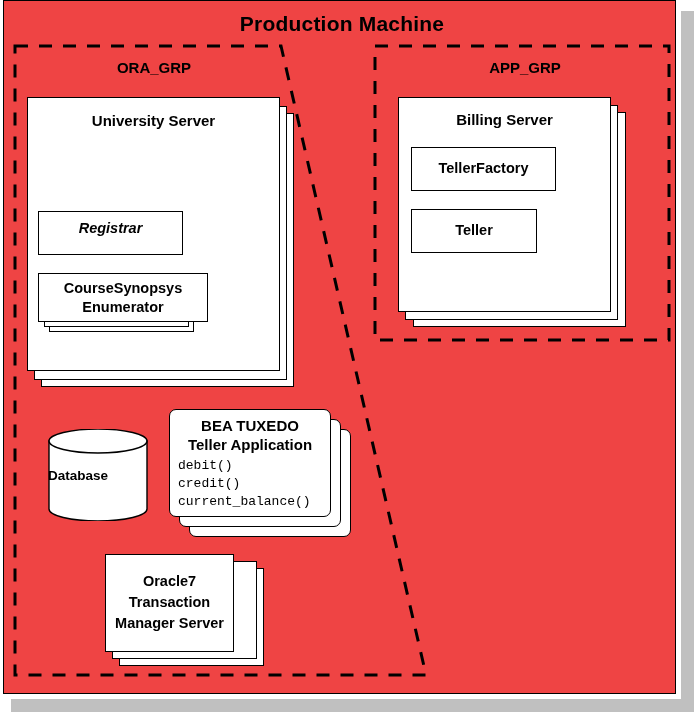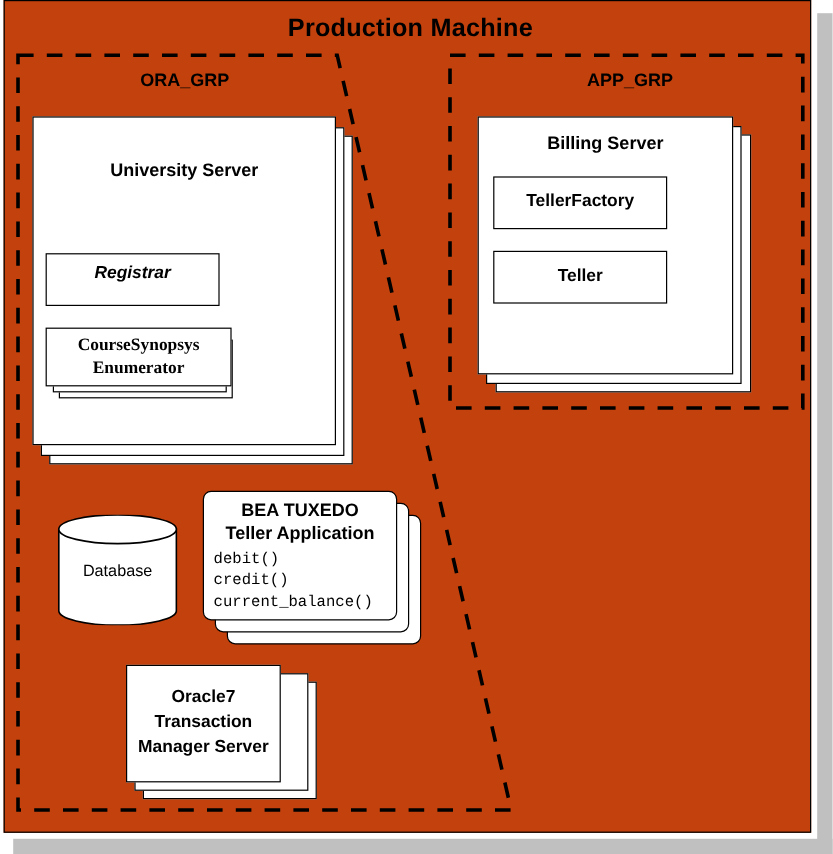--- a/index.html
+++ b/index.html
@@ -37,21 +37,21 @@
     height: 13px;
     background: #c0c0c0;
   }
   #frame {
     position: absolute;
     left: 3px;
     top: 0px;
     width: 673px;
     height: 694px;
     border: 1px solid #000000;
-    background: #c2410c;
+    background: #ef4444;
     box-sizing: border-box;
   }
 
   
   #title {
     position: absolute;
     left: 0;
     top: 11px;
     width: 676px;
     text-align: center;
@@ -123,23 +123,22 @@
     text-align: left;
   }
 
   
   .cyl {
     position: absolute;
   }
   .cyl-label {
     position: absolute;
     width: 100%;
-    text-align: center;
     font-size: 13.5px;
-    font-weight: normal;
+    font-weight: bold;
     color: #000000;
   }
 </style>
 </head>
 <body>
 
 <div id="screen">
 
   <div id="shadow-right"></div>
   <div id="shadow-bottom"></div>
@@ -155,46 +154,46 @@
       <rect x="371" y="45" width="294" height="294" fill="none" stroke="#000000" stroke-width="3" stroke-dasharray="13,11" stroke-linecap="butt"></rect>
     </svg>
 
     <div class="grp-label" id="ora-grp-label">ORA_GRP</div>
     <div class="grp-label" id="app-grp-label">APP_GRP</div>
 
     <div class="plate" style="left:37px; top:112px; width:253px; height:274px;"></div>
     <div class="plate" style="left:30px; top:105px; width:253px; height:274px;"></div>
 
     <div class="node" style="left:23px; top:96px; width:253px; height:274px;">
-      <div class="node-label" style="top:14px; font-size:15px; font-weight:bold;margin-top:22px;">University Server</div>
+      <div class="node-label" style="top:14px; font-size:15px; font-weight:bold;">University Server</div>
 
 
       <div class="node" style="left:10px; top:113px; width:145px; height:44px;">
         <div class="node-label" style="top:8px;font-style:italic;">Registrar</div>
       </div>
 
       <div class="plate" style="left:21px; top:185px; width:145px; height:49px;"></div>
       <div class="plate" style="left:16px; top:180px; width:145px; height:49px;"></div>
-      <div class="node" style="left:10px; top:175px; width:155px; height:49px;font-family:Liberation Serif, serif;">
+      <div class="node" style="left:10px; top:175px; width:170px; height:49px;">
         <div class="node-label multiline" style="top:5px;">CourseSynopsys</div>
         <div class="node-label multiline" style="top:24px;">Enumerator</div>
       </div>
     </div>
 
     <div class="plate" style="left:409px; top:111px; width:213px; height:215px;"></div>
     <div class="plate" style="left:401px; top:104px; width:213px; height:215px;"></div>
 
     <div class="node" style="left:394px; top:96px; width:213px; height:215px;">
       <div class="node-label" style="top:13px; font-size:15px;">Billing Server</div>
 
       <div class="node" style="left:12px; top:49px; width:145px; height:44px;">
         <div class="node-label" style="top:12px;">TellerFactory</div>
       </div>
 
-      <div class="node" style="left:12px; top:111px; width:145px; height:44px;">
+      <div class="node" style="left:12px; top:111px; width:126px; height:44px;">
         <div class="node-label" style="top:12px;">Teller</div>
       </div>
     </div>
 
     <svg class="cyl" style="left:44px; top:428px; width:100px; height:92px;" viewBox="0 0 100 92" xmlns="http://www.w3.org/2000/svg">
       <path d="M1,12 L1,80 A49,12 0 0 0 99,80 L99,12 Z" fill="#ffffff" stroke="#000000" stroke-width="1.4"></path>
       <ellipse cx="50" cy="12" rx="49" ry="12" fill="#ffffff" stroke="#000000" stroke-width="1.4"></ellipse>
     </svg>
     <div class="cyl-label" style="left:44px; top:467px; width:100px;">Database</div>
 

